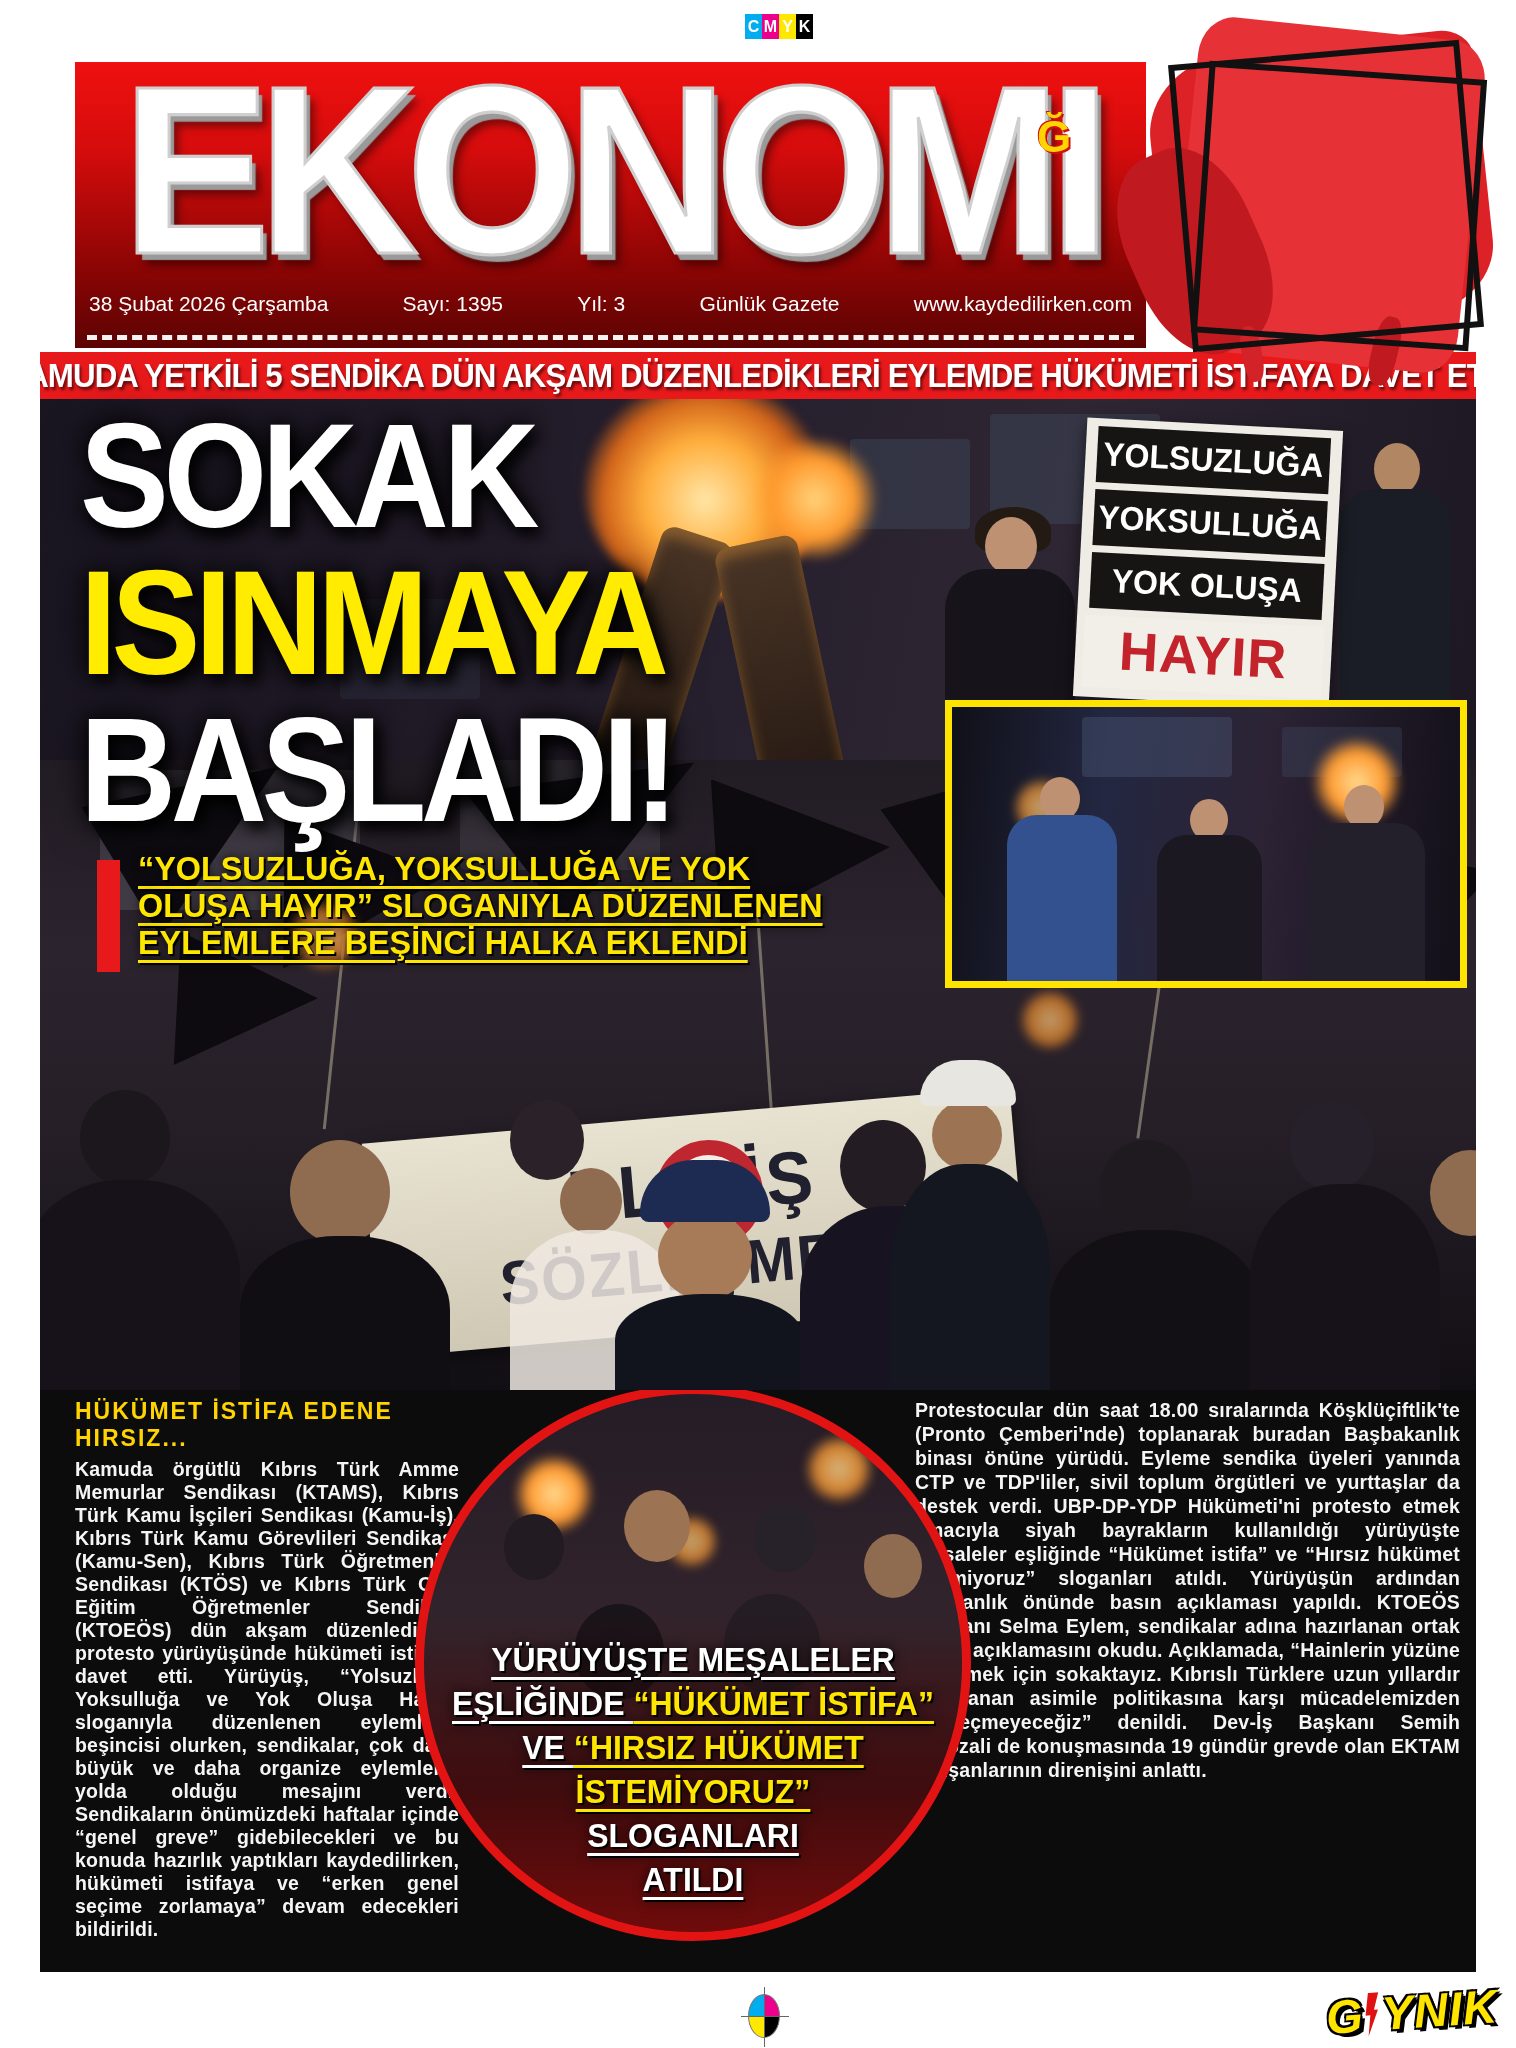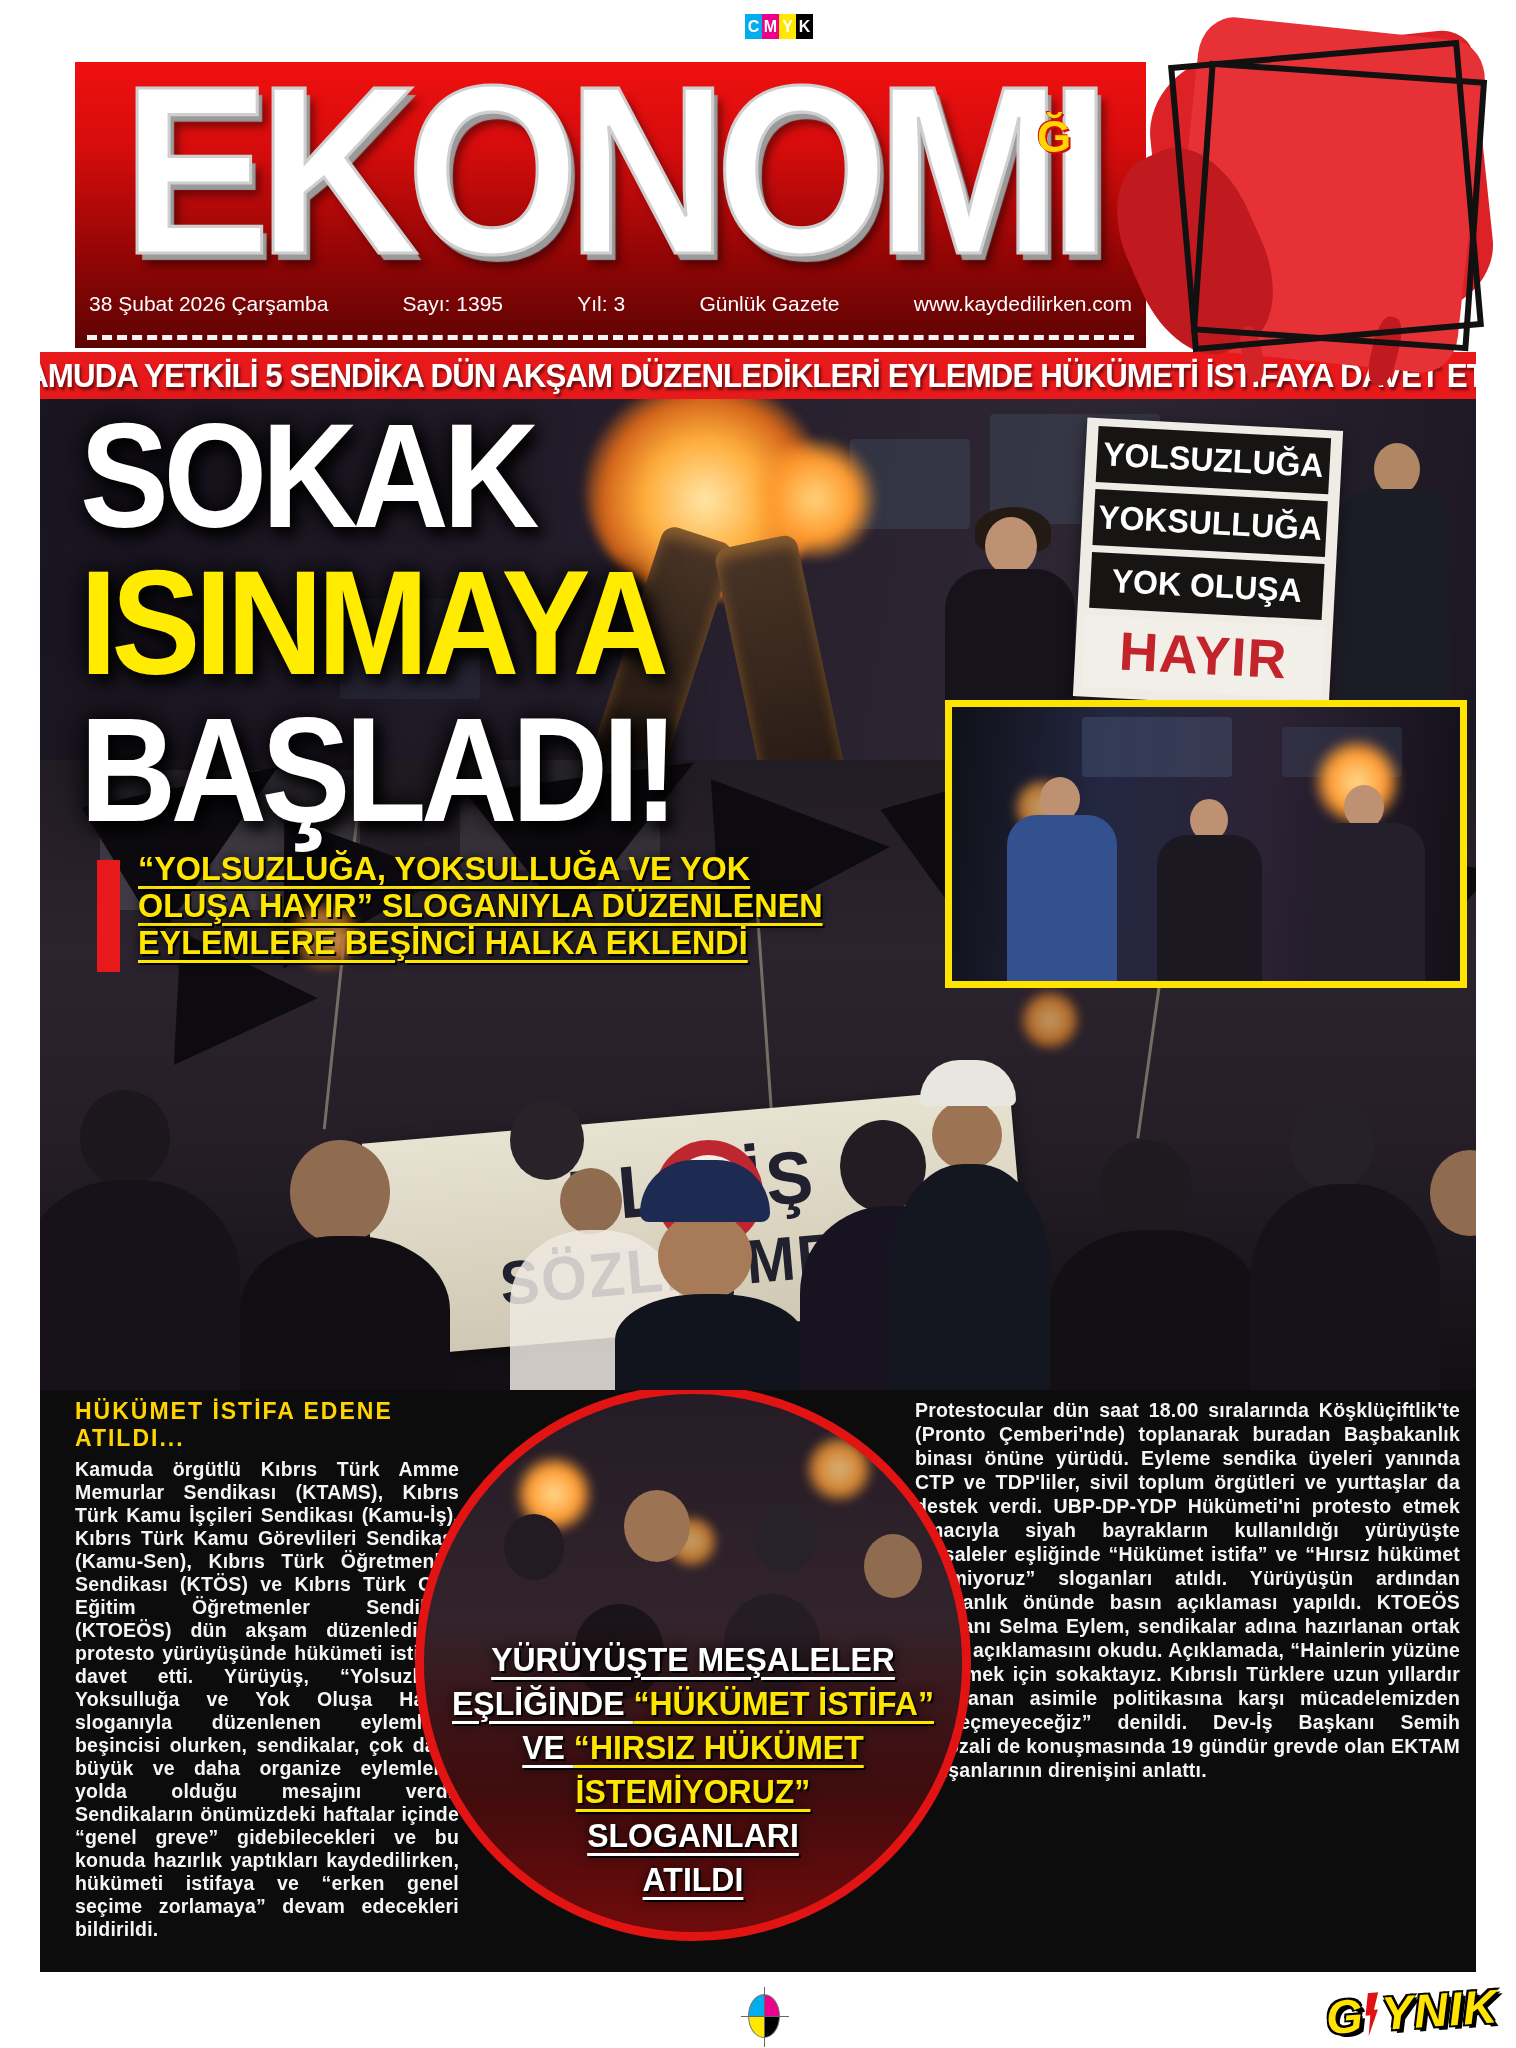--- a/index.html
+++ b/index.html
@@ -292,21 +292,21 @@
     <div class="body-blob" style="left:850px;top:404px;width:160px;height:230px;background:#141720;"></div>
     <div class="head" style="left:1060px;top:380px;width:92px;height:96px;background:#1f1a20;"></div>
     <div class="body-blob" style="left:1010px;top:470px;width:210px;height:160px;background:#120f15;"></div>
     <div class="head" style="left:1250px;top:340px;width:84px;height:90px;background:#26202a;"></div>
     <div class="body-blob" style="left:1210px;top:424px;width:190px;height:210px;background:#171219;"></div>
     <div class="head" style="left:1390px;top:390px;width:80px;height:86px;background:#8f6b50;"></div>
   </div>
 
   <div class="bottom">
     <div class="col left">
-      <div class="col-head">HÜKÜMET İSTİFA EDENE ATILDI...</div>
+      <div class="col-head">HÜKÜMET İSTİFA EDENE HIRSIZ...</div>
       <div class="col-body">Kamuda örgütlü Kıbrıs Türk Amme Memurlar Sendikası (KTAMS), Kıbrıs Türk Kamu İşçileri Sendikası (Kamu-İş), Kıbrıs Türk Kamu Görevlileri Sendikası (Kamu-Sen), Kıbrıs Türk Öğretmenler Sendikası (KTÖS) ve Kıbrıs Türk Orta Eğitim Öğretmenler Sendikası (KTOEÖS) dün akşam düzenledikleri protesto yürüyüşünde hükümeti istifaya davet etti. Yürüyüş, “Yolsuzluğa, Yoksulluğa ve Yok Oluşa Hayır” sloganıyla düzenlenen eylemlerin beşincisi olurken, sendikalar, çok daha büyük ve daha organize eylemlerin yolda olduğu mesajını verdi. Sendikaların önümüzdeki haftalar içinde “genel greve” gidebilecekleri ve bu konuda hazırlık yaptıkları kaydedilirken, hükümeti istifaya ve “erken genel seçime zorlamaya” devam edecekleri bildirildi.</div>
     </div>
     <div class="col right">
       <div class="col-body">Protestocular dün saat 18.00 sıralarında Köşklüçiftlik'te (Pronto Çemberi'nde) toplanarak buradan Başbakanlık binası önüne yürüdü. Eyleme sendika üyeleri yanında CTP ve TDP'liler, sivil toplum örgütleri ve yurttaşlar da destek verdi. UBP-DP-YDP Hükümeti'ni protesto etmek amacıyla siyah bayrakların kullanıldığı yürüyüşte meşaleler eşliğinde “Hükümet istifa” ve “Hırsız hükümet istemiyoruz” sloganları atıldı. Yürüyüşün ardından Başkanlık önünde basın açıklaması yapıldı. KTOEÖS Başkanı Selma Eylem, sendikalar adına hazırlanan ortak basın açıklamasını okudu. Açıklamada, “Hainlerin yüzüne tükürmek için sokaktayız. Kıbrıslı Türklere uzun yıllardır uygulanan asimile politikasına karşı mücadelemizden vazgeçmeyeceğiz” denildi. Dev-İş Başkanı Semih Kolozali de konuşmasında 19 gündür grevde olan EKTAM çalışanlarının direnişini anlattı.</div>
     </div>
 
     <div class="circle">
       <div class="ci-glow" style="left:90px;top:60px;width:80px;height:80px;"></div>
       <div class="ci-glow" style="left:380px;top:40px;width:70px;height:70px;opacity:.8;"></div>
       <div class="ci-glow" style="left:240px;top:120px;width:55px;height:55px;opacity:.7;"></div>

